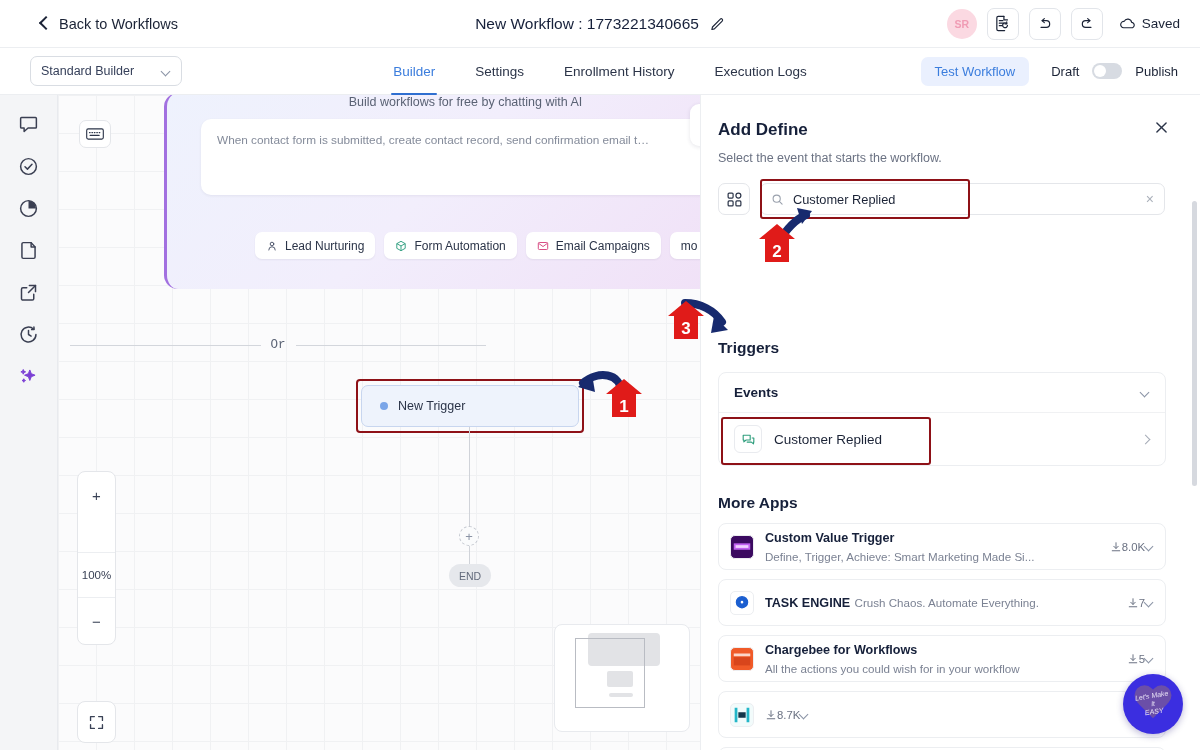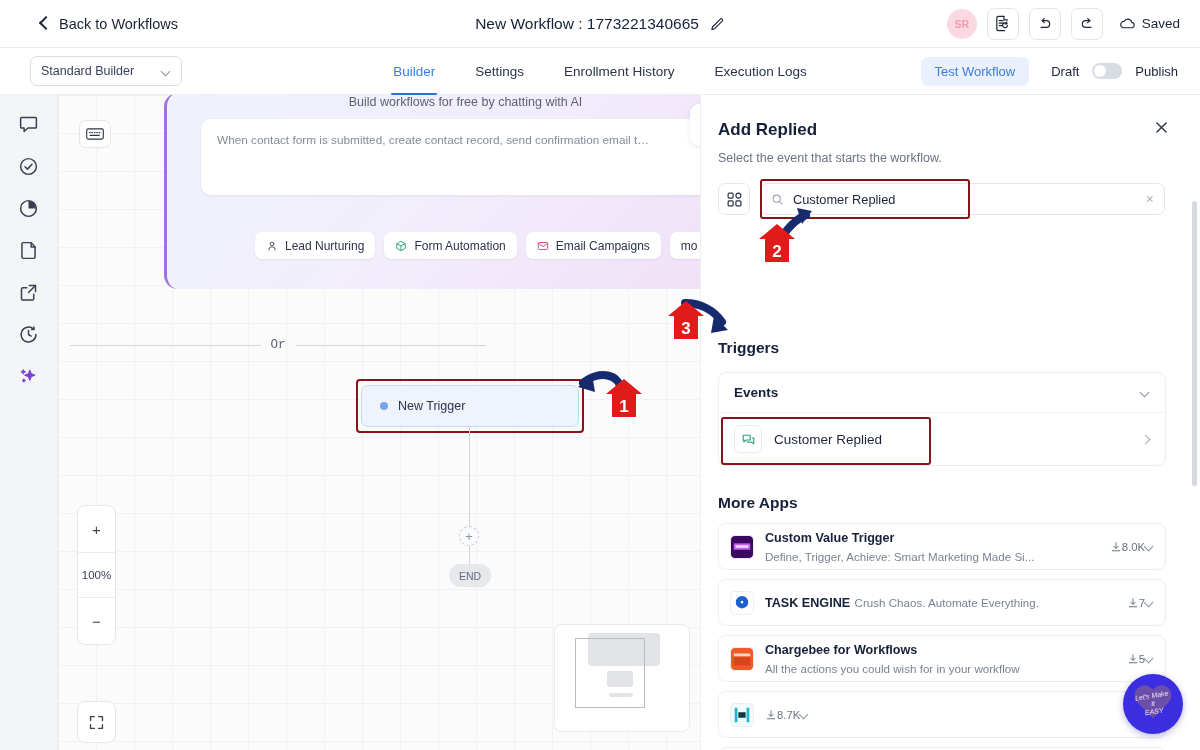--- a/index.html
+++ b/index.html
@@ -192,21 +192,21 @@
 
   .zoom-stack{
     position:absolute; left:19px; bottom:112px; width:39px;
     background:#fff; border:1px solid #e4e6ea; border-radius:8px;
     overflow:hidden;
   }
   .zoom-cell{
     height:46px; display:flex;align-items:center;justify-content:center;
     font-size:15px; color:#3a4256; cursor:pointer;
   }
-  .zoom-cell.mid{ font-size:11.5px; border-top:1px solid #eceef1; border-bottom:1px solid #eceef1;}
+  .zoom-cell.mid{ font-size:11.5px; border-top:1px solid #eceef1; border-bottom:1px solid #eceef1;margin-top:34px;}
   .fit-btn{
     position:absolute; left:19px; bottom:14px; width:39px;height:42px;
     background:#fff;border:1px solid #e4e6ea;border-radius:8px;
     display:flex;align-items:center;justify-content:center; cursor:pointer;
   }
   .minimap{
     position:absolute; right:10px; bottom:25px; width:136px; height:108px;
     background:#fff; border:1px solid #e8eaee; border-radius:8px; overflow:hidden;
   }
   .mm-a{ position:absolute; left:33px; top:8px; width:72px;height:33px; background:#e2e3e6; border-radius:4px;}
@@ -531,21 +531,21 @@
 
     <div class="minimap">
       <div class="mm-a"></div>
       <div class="mm-b"></div>
       <div class="mm-c"></div>
       <div class="mm-d"></div>
     </div>
   </div>
 
   <div class="rpanel">
-    <div class="rp-title">Add Replied</div>
+    <div class="rp-title">Add Define</div>
     <div class="rp-close">
       <svg width="17" height="17" viewBox="0 0 24 24" fill="none" stroke="#2b3448" stroke-width="2" stroke-linecap="round">
         <path d="M5.5 5.5l13 13M18.5 5.5l-13 13"></path>
       </svg>
     </div>
     <div class="rp-sub">Select the event that starts the workflow.</div>
 
     <div class="search-row">
       <div class="grid-btn">
         <svg width="17" height="17" viewBox="0 0 24 24" fill="none" stroke="#2b3448" stroke-width="1.7" stroke-linejoin="round">

